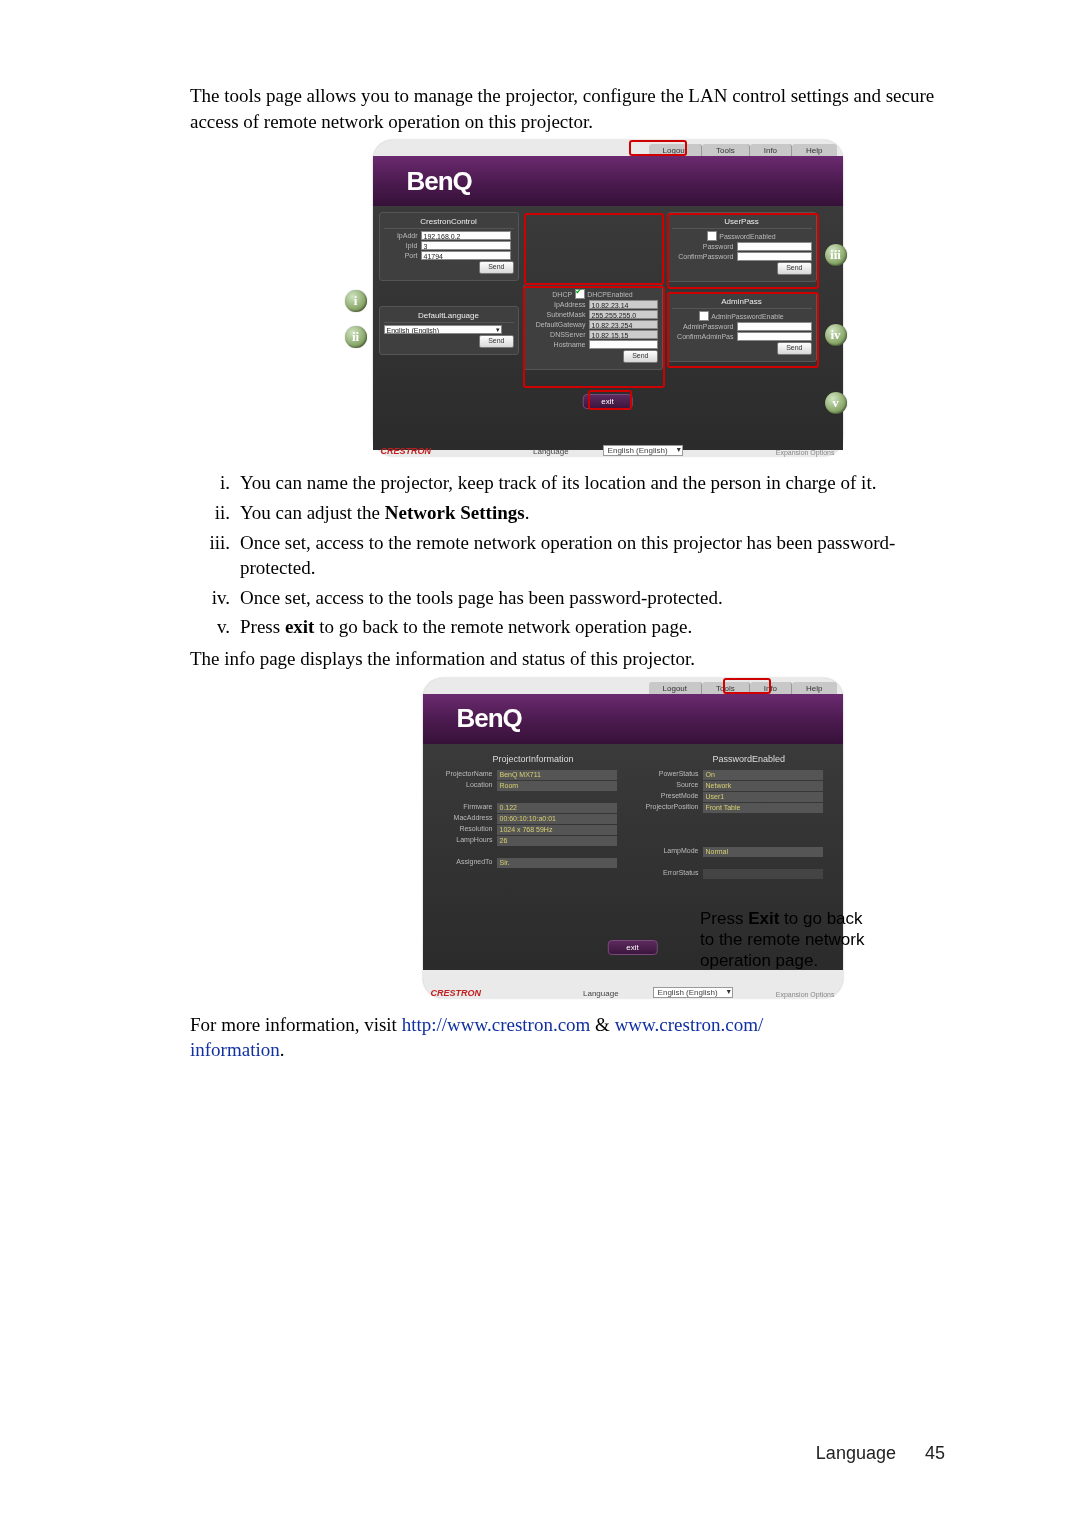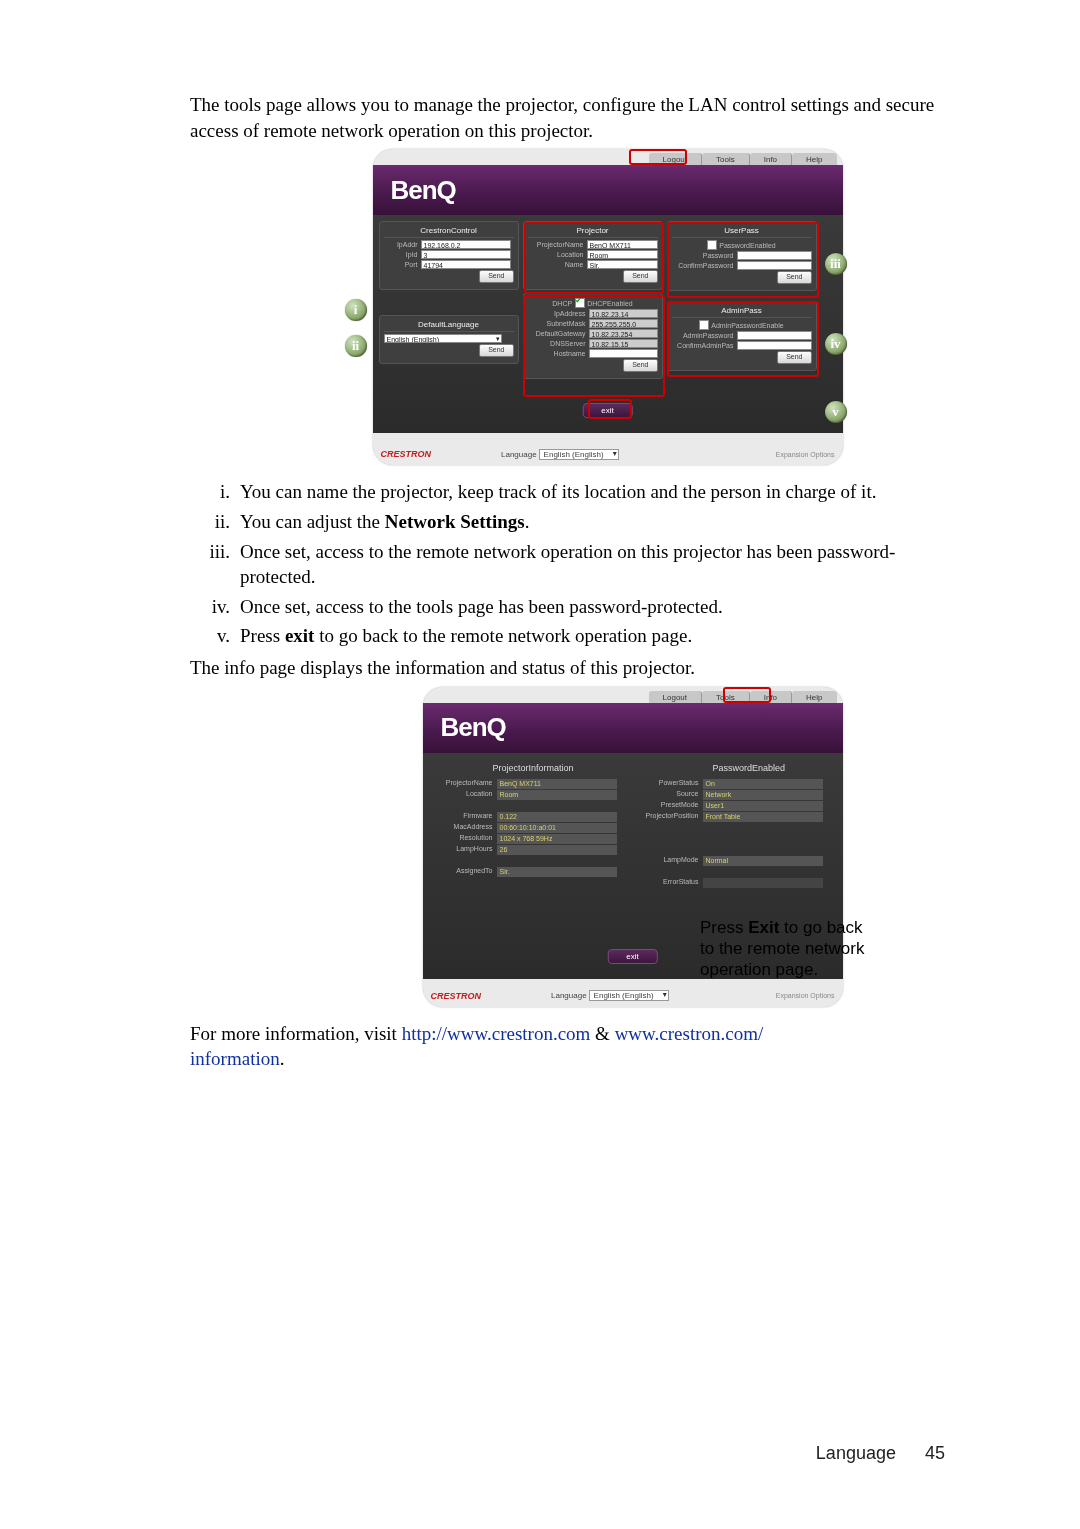--- a/index.html
+++ b/index.html
@@ -13,21 +13,21 @@
     height: 1529px;
     position: relative;
   }
   .page {
     padding: 80px 135px 50px 190px;
     box-sizing: border-box;
     position: relative;
     width: 1080px;
     height: 1529px;
   }
-  .bodytext { line-height: 1.35; margin: 12px 0 6px 0; }
+  .bodytext { line-height: 1.35; margin: 3px 0 6px 0; }
 
   
   .roman { list-style: none; padding: 0; margin: 0; }
   .roman li { display: flex; margin: 0 0 4px 0; line-height: 1.35; }
   .roman .num { width: 40px; text-align: right; padding-right: 10px; flex-shrink:0; }
   .roman .txt { flex: 1; }
 
   .em { font-weight: bold; }
 
   
@@ -103,48 +103,49 @@
   }
   .tab:last-child { border-right: none; }
 
   
   .banner {
     position: absolute;
     top: 16px; left: 0; right: 0;
     height: 50px;
     background: linear-gradient(#6b2a6f, #4a1a4e 55%, #371139);
     display: flex; align-items: center;
-    padding-left: 18px;
+    padding-left: 34px;
     color: #fff;
     font-family: Arial, Helvetica, sans-serif;
     font-weight: bold;
     font-size: 26px;
     letter-spacing: -1px;
   }
 
   
   .darkarea {
     position: absolute;
     top: 66px; left: 0; right: 0;
     background: linear-gradient(#3a3a3a, #2b2b2b);
   }
-  .shot1 .darkarea { height: 218px; }
+  .shot1 .darkarea { height: 244px; }
   .shot2 .darkarea { height: 226px; }
 
   
   .botbar {
     position: absolute;
     left: 0; right: 0; bottom: 0;
     height: 22px;
     display: flex;
-    align-items: center;
+    align-items: flex-end;
     font-size: 8px;
     color: #444;
     padding: 0 8px;
     box-sizing: border-box;
+    gap: 32px;
   }
   .botbar .crestron { color: #c02020; font-weight: bold; font-style: italic; font-size: 9px; }
   .botbar .lang { margin-left: 70px; }
   .botbar .langsel {
     display: inline-block;
     border: 1px solid #999;
     background: #fff;
     padding: 0 14px 0 4px;
     margin-left: 2px;
     position: relative;
@@ -291,38 +292,20 @@
       <div class="panel" style="left:6px; top:100px; width:140px;">
         <div class="ptitle">DefaultLanguage</div>
         <div class="row">
             <div class="inp" style="width:118px; position:relative;"><span>English (English)</span><span style="position:absolute;right:1px;top:-1px;">▾</span></div>
           </div>
         <div class="row">
             <div class="sendbtn">Send</div>
           </div>
       </div>
 
-      <div class="panel" style="left:150px; top:6px; width:140px;">
-        <div class="ptitle">Projector</div>
-        <div class="row">
-            <div class="lbl" style="width:56px">ProjectorName</div>
-            <div class="inp" style="width:72px">BenQ MX711</div>
-          </div>
-        <div class="row">
-            <div class="lbl" style="width:56px">Location</div>
-            <div class="inp" style="width:72px">Room</div>
-          </div>
-        <div class="row">
-            <div class="lbl" style="width:56px">Name</div>
-            <div class="inp" style="width:72px">Sir.</div>
-          </div>
-        <div class="row">
-            <div class="sendbtn">Send</div>
-          </div>
-      </div>
 
       <div class="panel" style="left:150px; top:78px; width:140px;">
         <div class="row" style="justify-content:center;">
             <div class="lbl" style="width:auto">DHCP</div>
             <span class="chk on"></span>
             <span style="font-size:7px;color:#bbb">DHCPEnabled</span>
           </div>
         <div class="row">
             <div class="lbl" style="width:58px">IpAddress</div>
             <div class="inp" style="width:70px;background:#ccc">10.82.23.14</div>

